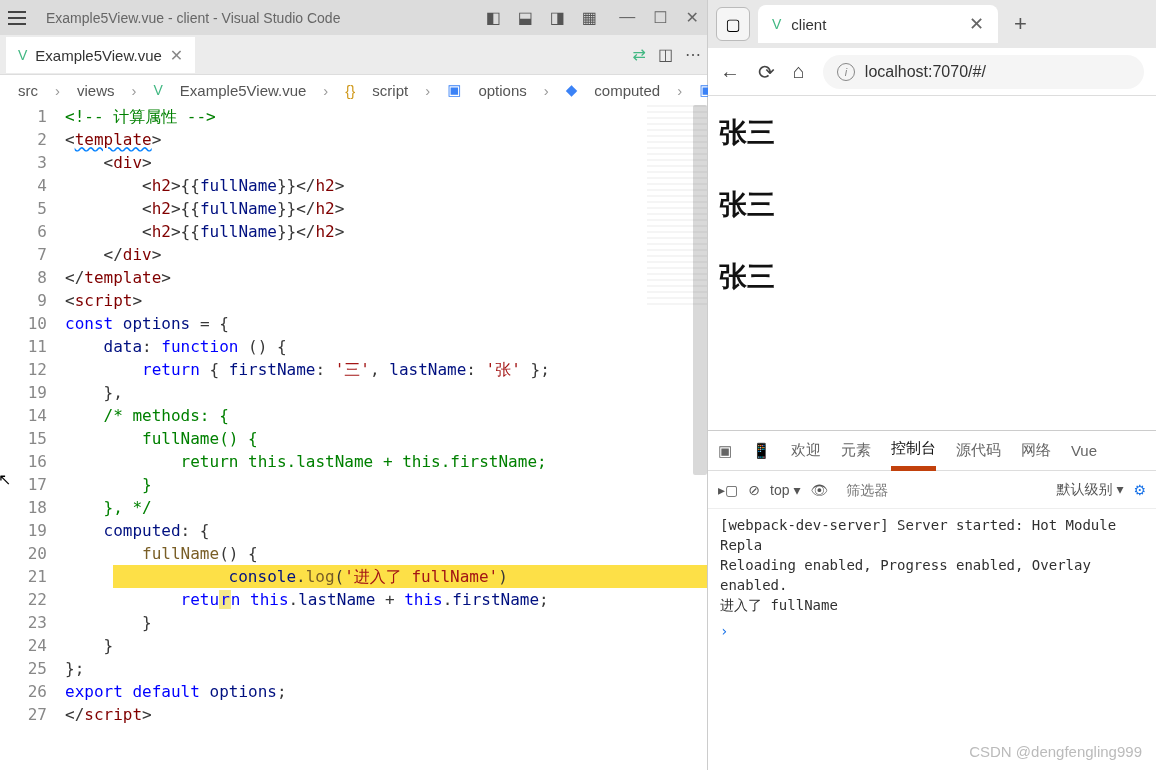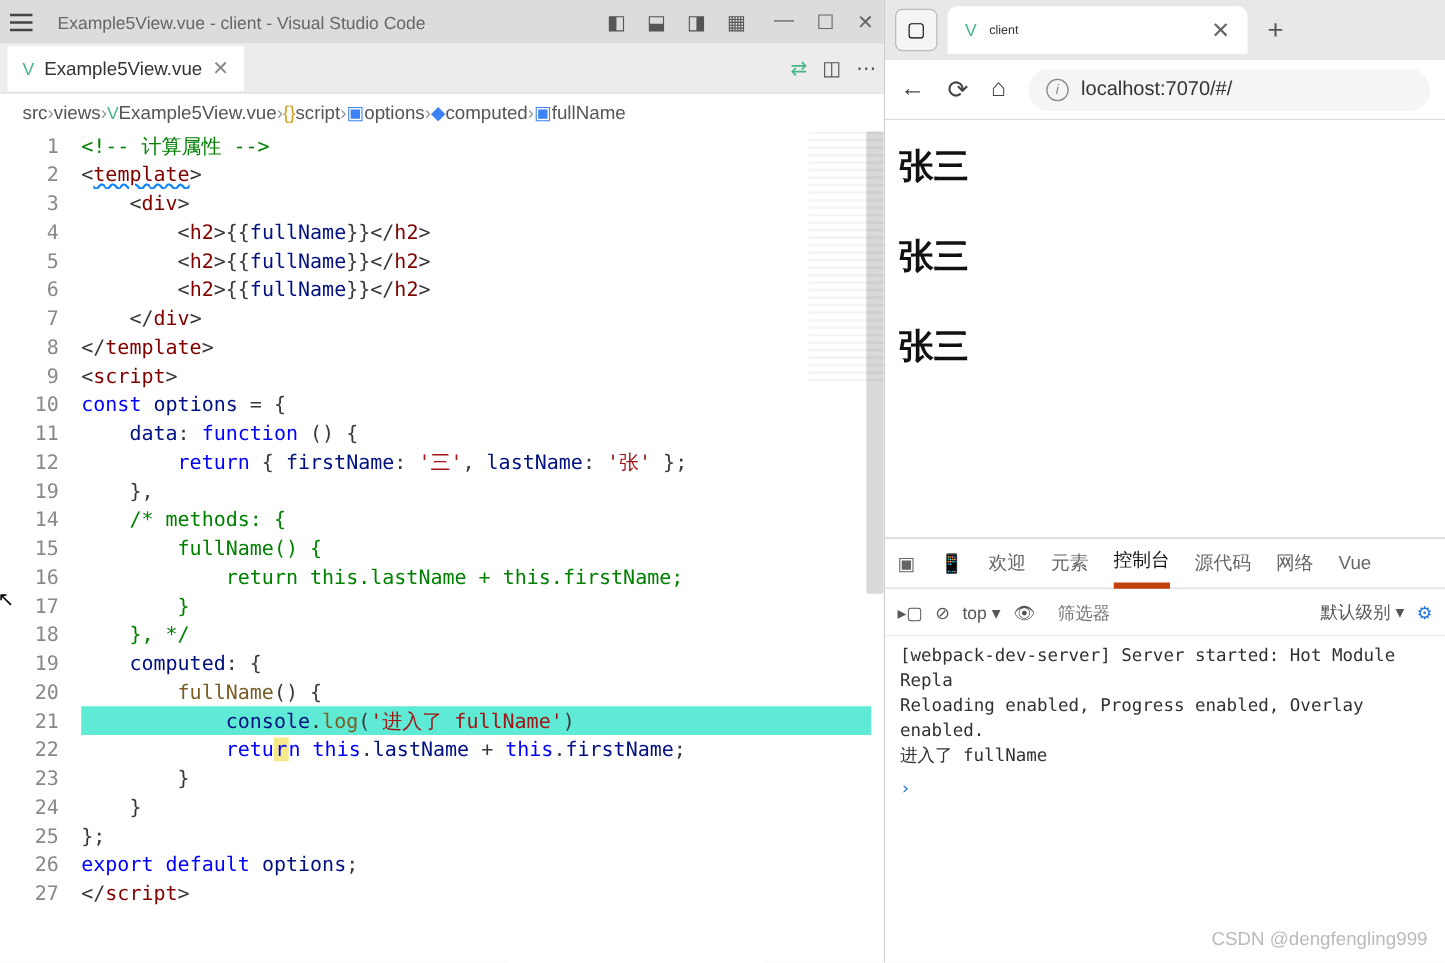--- a/index.html
+++ b/index.html
@@ -69,21 +69,21 @@
     .tab-name { color: #333; font-size: 15px; }
     .tab-close { color: #888; cursor: pointer; }
     .tab-spacer { flex: 1; }
     .tab-right { display: flex; gap: 12px; color: #555; align-items: center; }
     
     .breadcrumb {
       height: 30px;
       display: flex;
       align-items: center;
       padding: 0 18px;
-      gap: 0;
+      gap: 17px;
       font-size: 15px;
       color: #555;
       background: #fff;
     }
     .breadcrumb .sep { color: #999; }
     .breadcrumb .crumb { color: #555; }
     .bc-icon { color: #d09a1e; }
     .bc-icon.blue { color: #3b82f6; }
     
     .editor {
@@ -111,21 +111,21 @@
       background: linear-gradient(#ddd 2px, transparent 2px);
       background-size: 100% 6px;
     }
     .scroll-thumb {
       position: absolute;
       right: 0; top: 0;
       width: 14px; height: 370px;
       background: rgba(0,0,0,0.15);
       border-radius: 2px;
     }
-    .hl-line { background: #5eead4; display: inline-block; width: 100%; }
+    .hl-line { background: #fde047; display: inline-block; width: 100%; margin-left: 48px; }
     .caret-hl { background: #f5e98a; padding: 0 1px; }
     .c-comment { color: #008000; }
     .c-tag { color: #800000; }
     .c-punct { color: #383838; }
     .c-expr { color: #001080; }
     .c-keyword { color: #0000ff; }
     .c-var { color: #001080; }
     .c-func { color: #795e26; }
     .c-string { color: #a31515; }
     .c-this { color: #0000ff; }
@@ -158,21 +158,21 @@
     .btab {
       background: #fff;
       border-radius: 8px 8px 0 0;
       height: 38px;
       display: flex;
       align-items: center;
       padding: 0 14px;
       gap: 10px;
       min-width: 240px;
     }
-    .btab-name { color: #333; font-size: 10px; }
+    .btab-name { color: #333; font-size: 15px; }
     .btab-close { color: #666; cursor: pointer; font-size: 18px; }
     .btab-plus { color: #555; font-size: 22px; cursor: pointer; padding: 0 8px; }
     
     .url-bar {
       height: 48px;
       background: #fff;
       border-bottom: 1px solid #ddd;
       display: flex;
       align-items: center;
       padding: 0 12px;

